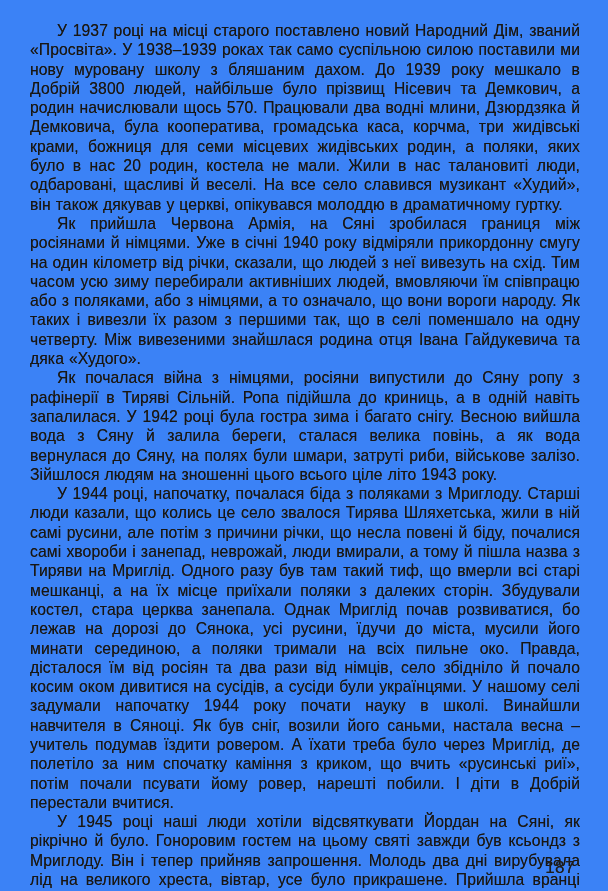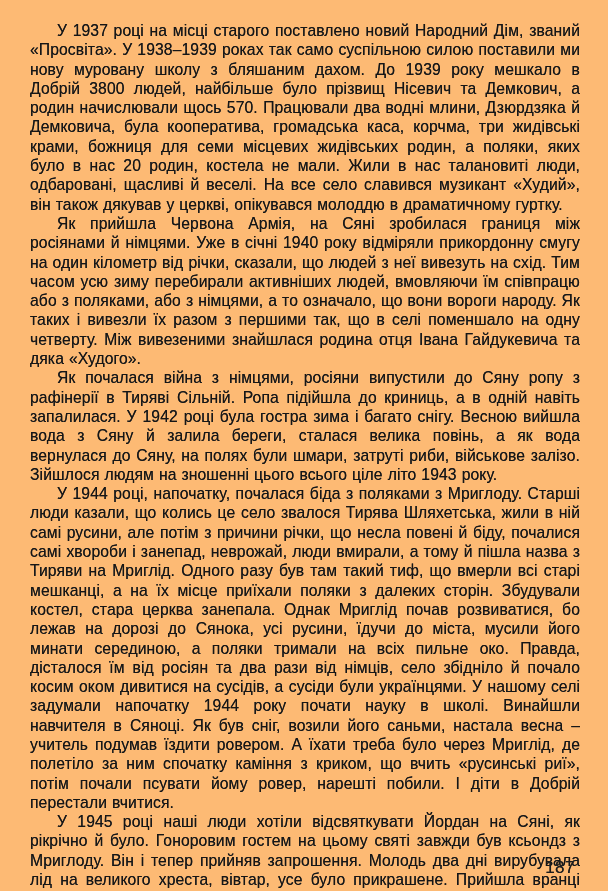--- a/index.html
+++ b/index.html
@@ -4,21 +4,21 @@
 <style>
   html, body {
     margin: 0;
     padding: 0;
     background: #fdfdfc;
   }
   .page {
     position: relative;
     width: 608px;
     height: 891px;
-    background: #fdba74;
+    background: #3b82f6;
     overflow: hidden;
     font-family: "Liberation Sans", sans-serif;
   }
   .text-block {
     position: absolute;
     top: 21px;
     left: 30px;
     width: 550px;
     color: #161616;
   }

